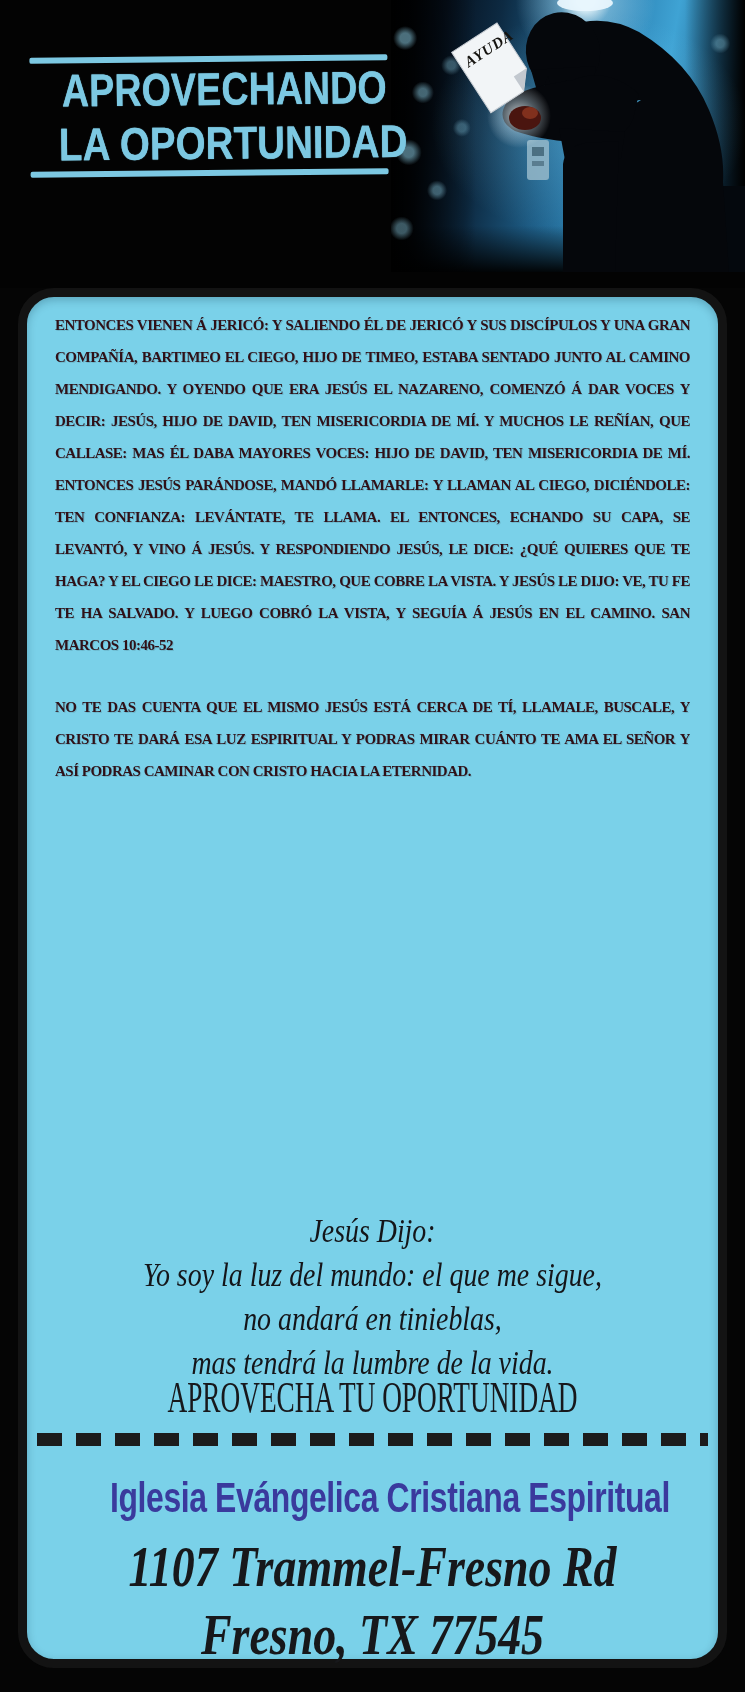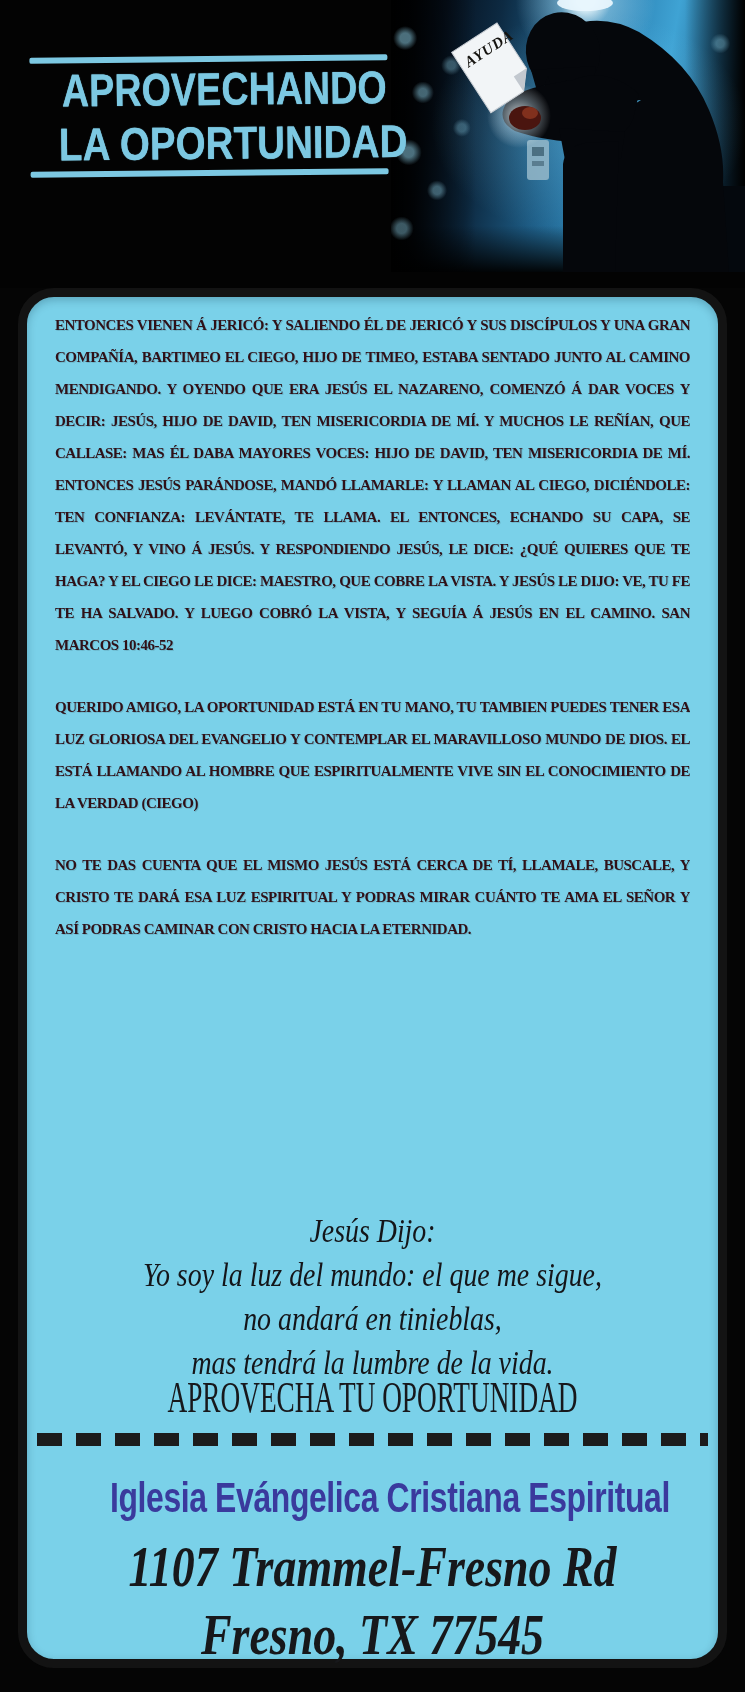--- a/index.html
+++ b/index.html
@@ -145,21 +145,20 @@
     <div class="t-line t1">APROVECHANDO</div>
     <div class="t-line t2">LA OPORTUNIDAD</div>
     <div class="title-rule"></div>
   </div>
 </div>
 
 <div class="panel">
 
   <div class="paras">
     <p>ENTONCES VIENEN Á JERICÓ: Y SALIENDO ÉL DE JERICÓ Y SUS DISCÍPULOS Y UNA GRAN COMPAÑÍA, BARTIMEO EL CIEGO, HIJO DE TIMEO, ESTABA SENTADO JUNTO AL CAMINO MENDIGANDO. Y OYENDO QUE ERA JESÚS EL NAZARENO, COMENZÓ Á DAR VOCES Y DECIR: JESÚS, HIJO DE DAVID, TEN MISERICORDIA DE MÍ. Y MUCHOS LE REÑÍAN, QUE CALLASE: MAS ÉL DABA MAYORES VOCES: HIJO DE DAVID, TEN MISERICORDIA DE MÍ. ENTONCES JESÚS PARÁNDOSE, MANDÓ LLAMARLE: Y LLAMAN AL CIEGO, DICIÉNDOLE: TEN CONFIANZA: LEVÁNTATE, TE LLAMA. EL ENTONCES, ECHANDO SU CAPA, SE LEVANTÓ, Y VINO Á JESÚS. Y RESPONDIENDO JESÚS, LE DICE: ¿QUÉ QUIERES QUE TE HAGA? Y EL CIEGO LE DICE: MAESTRO, QUE COBRE LA VISTA. Y JESÚS LE DIJO: VE, TU FE TE HA SALVADO. Y LUEGO COBRÓ LA VISTA, Y SEGUÍA Á JESÚS EN EL CAMINO. SAN MARCOS 10:46-52</p>
-    <p>QUERIDO AMIGO, LA OPORTUNIDAD ESTÁ EN TU MANO, TU TAMBIEN PUEDES TENER ESA LUZ GLORIOSA DEL EVANGELIO Y CONTEMPLAR EL MARAVILLOSO MUNDO DE DIOS. EL ESTÁ LLAMANDO AL HOMBRE QUE ESPIRITUALMENTE VIVE SIN EL CONOCIMIENTO DE LA VERDAD (CIEGO)</p>
     <p>NO TE DAS CUENTA QUE EL MISMO JESÚS ESTÁ CERCA DE TÍ, LLAMALE, BUSCALE, Y CRISTO TE DARÁ ESA LUZ ESPIRITUAL Y PODRAS MIRAR CUÁNTO TE AMA EL SEÑOR Y ASÍ PODRAS CAMINAR CON CRISTO HACIA LA ETERNIDAD.</p>
   </div>
 
   <div class="quote">
     <div>Jesús Dijo:</div>
     <div>Yo soy la luz del mundo: el que me sigue,</div>
     <div>no andará en tinieblas,</div>
     <div>mas tendrá la lumbre de la vida.</div>
   </div>
 

